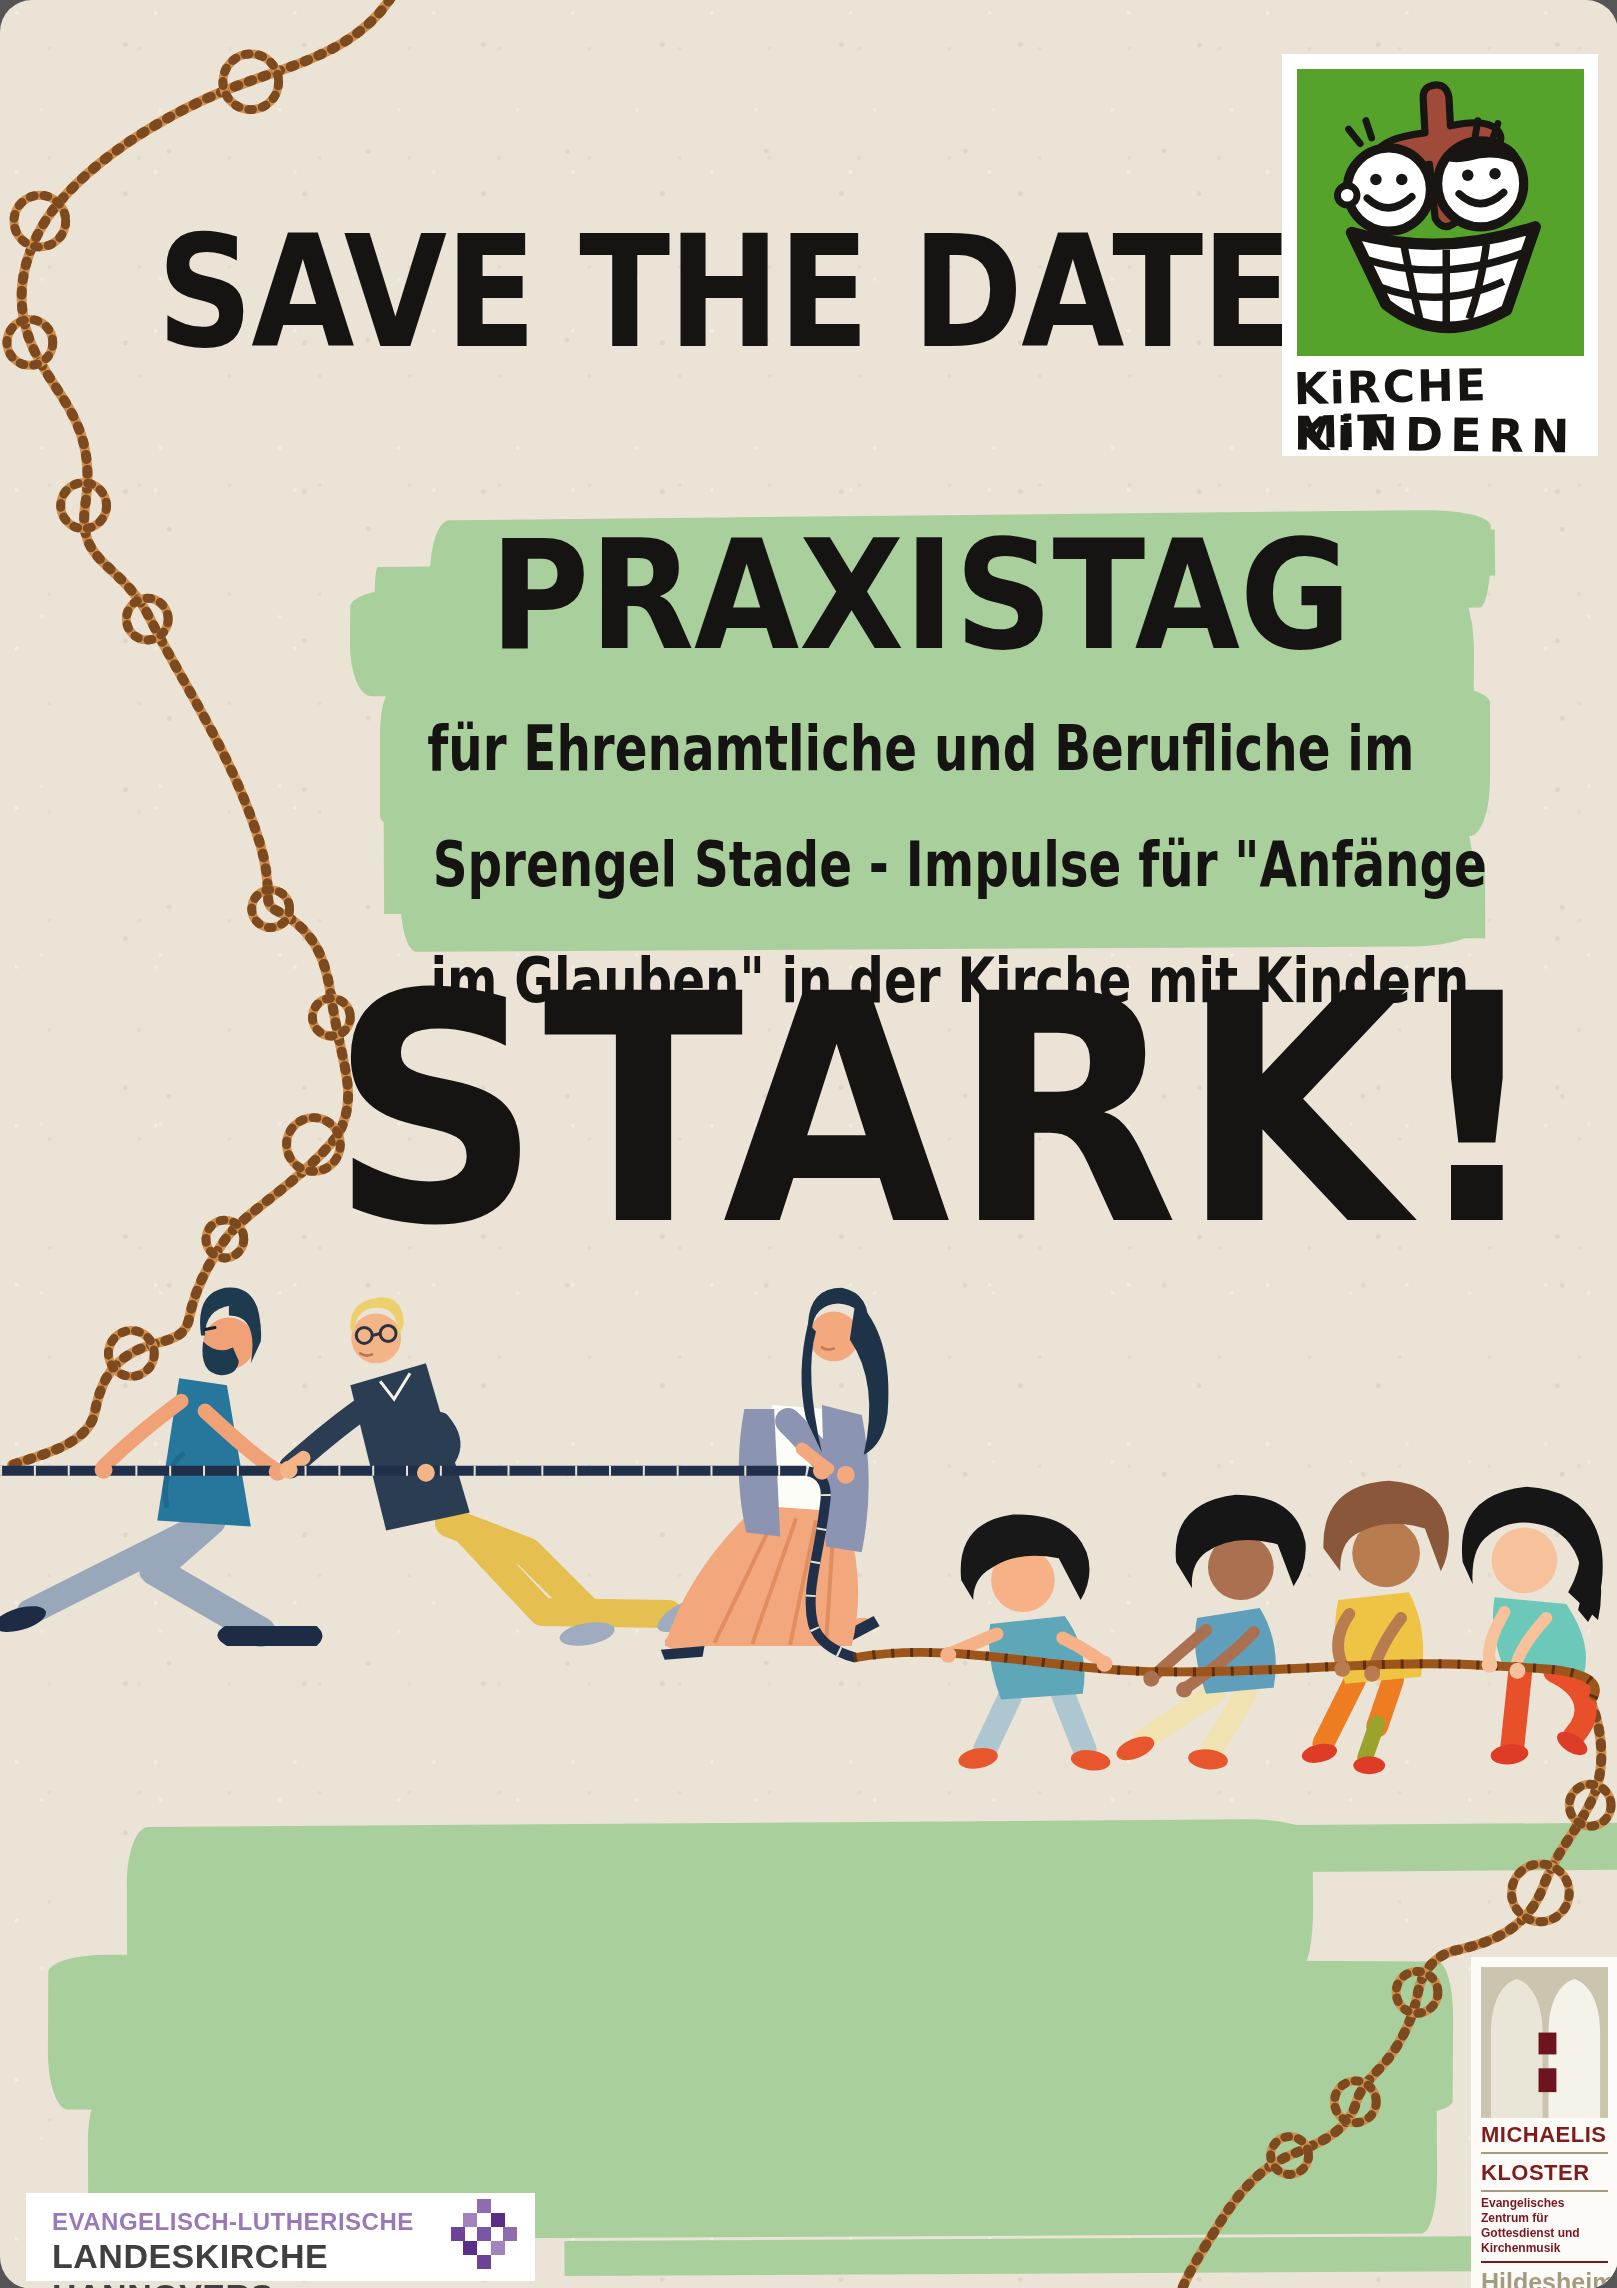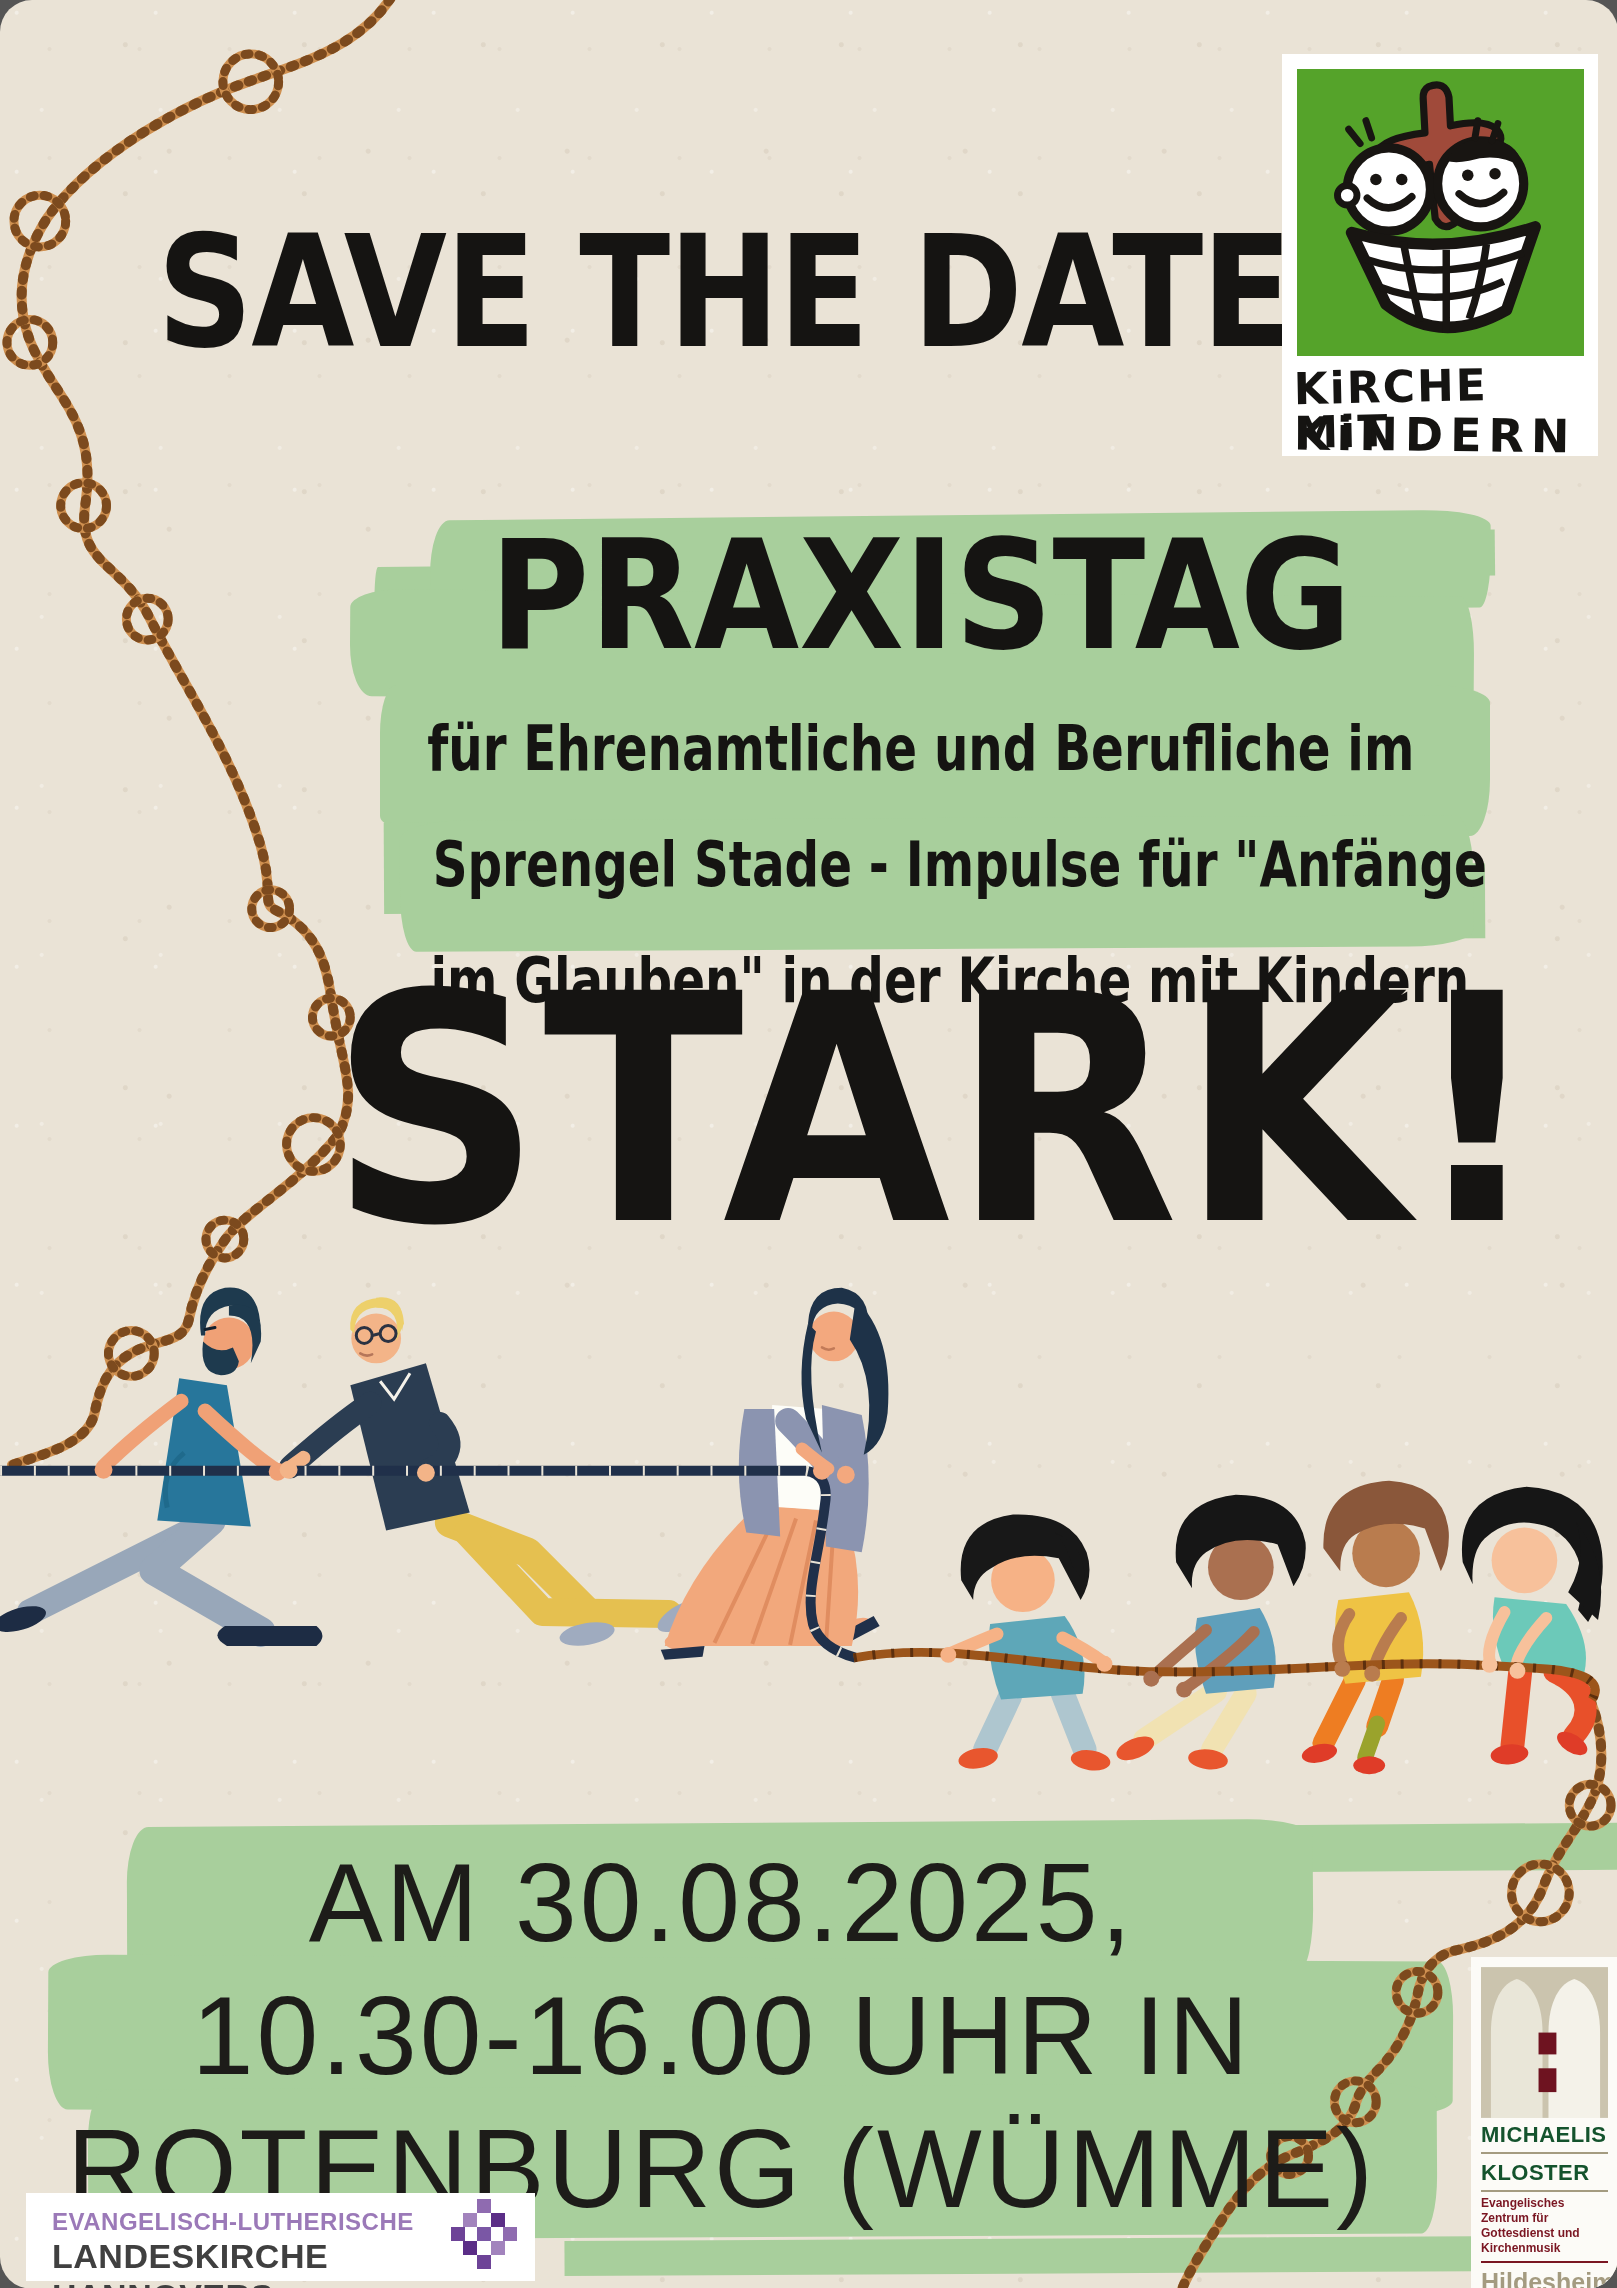--- a/index.html
+++ b/index.html
@@ -45,21 +45,21 @@
   #kmk .l2{position:absolute;left:12px;top:358px;width:299px;font-size:46px;letter-spacing:7px;transform:rotate(.6deg);}
   
   #lkh{left:0;top:2193px;width:509px;height:88px;background:#ffffff;z-index:5;margin-left:26px;}
   #lkh .t{position:absolute;left:26px;top:15px;font-weight:bold;letter-spacing:0.5px;line-height:1.18;}
   #lkh .r1{font-size:24px;color:#9b79b8;}
   #lkh .r2{font-size:34px;color:#404040;}
   #lkh svg{position:absolute;right:18px;top:6px;}
   
   #mk{left:1471px;top:1957px;width:147px;height:331px;background:#fcfbf7;z-index:5;font-family:"Liberation Sans",sans-serif;}
   #mk .inner{position:absolute;left:10px;top:10px;width:127px;}
-  #mk .big{font-size:22px;font-weight:bold;color:#14532d;letter-spacing:0.5px;line-height:1.5;}
+  #mk .big{font-size:22px;font-weight:bold;color:#7f1d1d;letter-spacing:0.5px;line-height:1.5;}
   #mk hr{border:none;border-top:2px solid #a49b80;margin:1px 0 2px 0;}
   #mk hr.red{border-top-color:#7a1622;}
   #mk .sub{font-size:12px;font-weight:bold;color:#7a1622;line-height:1.25;margin:4px 0 5px 0;}
   #mk .city{font-size:25px;font-weight:bold;color:#a49b80;margin-top:5px;}
   svg{display:block;}
   .lay2{z-index:2;} .lay3{z-index:3;}
 </style>
 </head>
 <body>
 
@@ -293,25 +293,20 @@
         <circle cx="1110" cy="442" r="8" fill="#f6b286"></circle>
       <circle cx="1157" cy="457" r="8" fill="#aa7050"></circle>
         <circle cx="1190" cy="468" r="8" fill="#aa7050"></circle>
       <circle cx="1349" cy="447" r="8" fill="#b97c4e"></circle>
         <circle cx="1379" cy="452" r="8" fill="#b97c4e"></circle>
       <circle cx="1497" cy="443" r="8" fill="#f7c19b"></circle>
         <circle cx="1525" cy="449" r="8" fill="#f7c19b"></circle>
     </g>
   </svg>
 
-  <div class="abs geo" id="dateblock">
-    <div>AM 30.08.2025,</div>
-    <div>10.30-16.00 UHR IN</div>
-    <div>ROTENBURG (WÜMME)</div>
-  </div>
 
   <div class="abs" id="lkh">
     <div class="t geo">
       <div class="r1">EVANGELISCH-LUTHERISCHE</div>
       <div class="r2">LANDESKIRCHE HANNOVERS</div>
     </div>
     <svg width="66" height="76" viewBox="0 0 66 76">
       <g>
         <rect x="26" y="0" width="14" height="14" fill="#8f6bb0"></rect>
         <rect x="12" y="14" width="14" height="14" fill="#a283bd"></rect>

